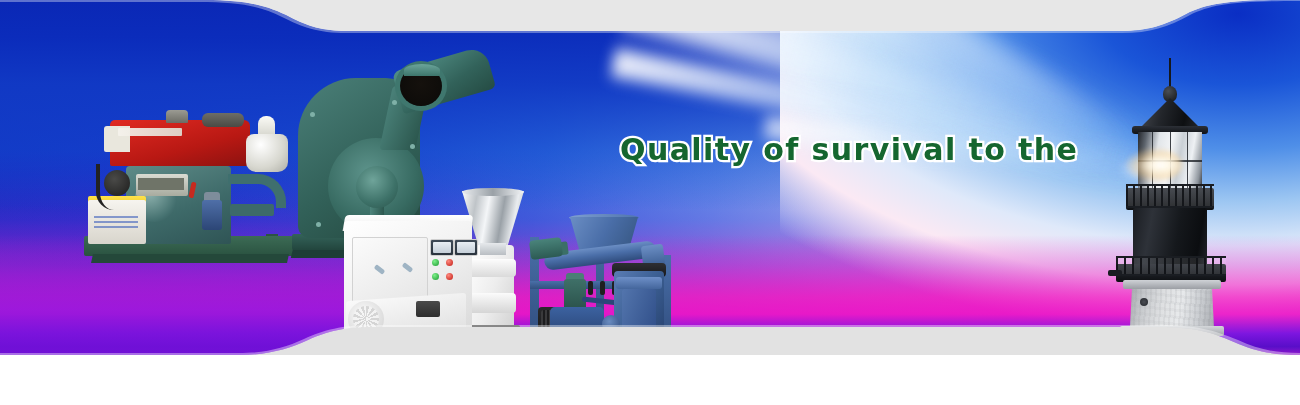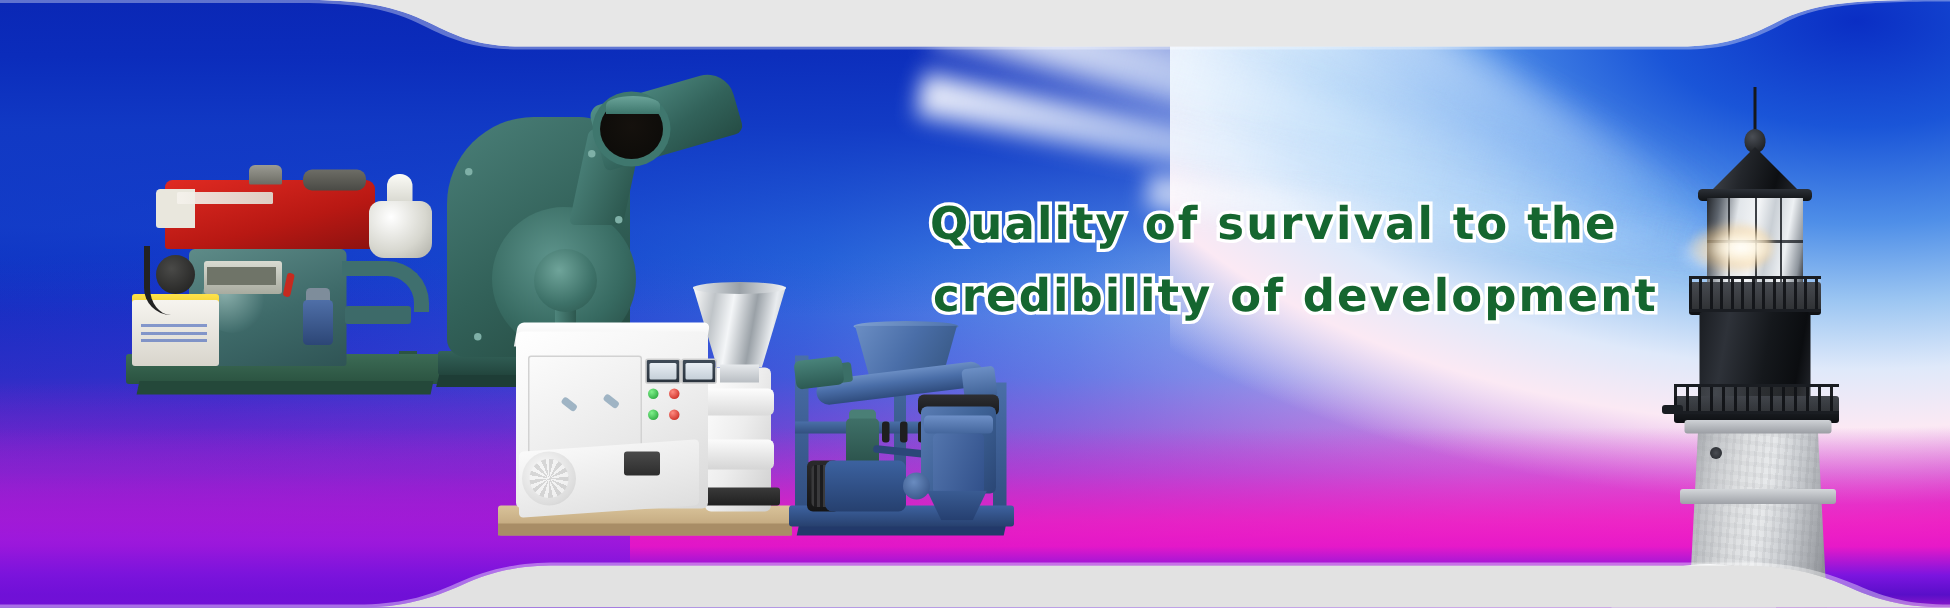--- a/index.html
+++ b/index.html
@@ -1,20 +1,20 @@
 <!DOCTYPE html>
 <html><head>
 <meta charset="utf-8">
 <style>
   html,body{margin:0;padding:0;background:#fff;}
   body{font-family:"Liberation Sans",sans-serif;}
 
   .banner{
     position:relative;
-    width:1300px;height:405px;
+    width:1300px;height:355px;
     overflow:hidden;
   }
 
   
   .sky{
     position:absolute;inset:0;
     background:
       linear-gradient(to bottom,
         rgba(3,18,140,0.00) 0%,
         rgba(3,18,140,0.00) 42%,
@@ -397,21 +397,20 @@
     <div class="lh-spur"></div>
     <div class="lh-tower"></div>
     <div class="lh-band1"></div>
     <div class="lh-band2"></div>
     <div class="lh-vent"></div>
     <div class="lh-snow"></div>
   </div>
 
   <div class="slogan">
     <div class="slogan-line l1">Quality of survival to the</div>
-    <div class="slogan-line l2">credibility of development</div>
   </div>
 
   <svg class="band band-top" viewBox="0 0 1300 40" preserveAspectRatio="none">
     <path d="M190,0 L1300,0 L1300,2 C1240,2 1215,5 1195,14 C1172,25 1155,31 1128,31 L330,31 C300,31 285,26 268,17 C248,7 228,2 190,2 Z" fill="#e4e4e4" opacity="0"></path>
     <path d="M205,0 C248,0 268,6 290,17 C308,26 322,31 348,31 L1120,31 C1148,31 1165,25 1186,14 C1208,3 1232,0 1285,0 Z" fill="#e7e7e7"></path>
     <path d="M205,0 C248,0 268,6 290,17 C308,26 322,31 348,31 L1120,31 C1148,31 1165,25 1186,14 C1208,3 1232,0 1285,0 L1300,0 L1300,-1 L0,-1 L0,0 Z" fill="none"></path>
     <path d="M0,0 L205,0 C248,0 268,6 290,17 C308,26 322,31 348,31 L1120,31 C1148,31 1165,25 1186,14 C1208,3 1232,0 1285,0 L1300,0 L1300,0 L0,0 Z" fill="#e7e7e7"></path>
     <path d="M348,31 L1120,31 C1148,31 1165,25 1186,14 C1208,3 1232,0 1285,0 L1300,0 L1300,1 C1236,1 1212,4 1190,15 C1168,27 1150,33 1122,33 L346,33 C318,33 302,27 282,17 C260,6 240,2 198,2 L0,2 L0,0 L205,0 C248,0 268,6 290,17 C308,26 322,31 348,31 Z" fill="#ffffff" opacity="0.35"></path>
   </svg>
 

